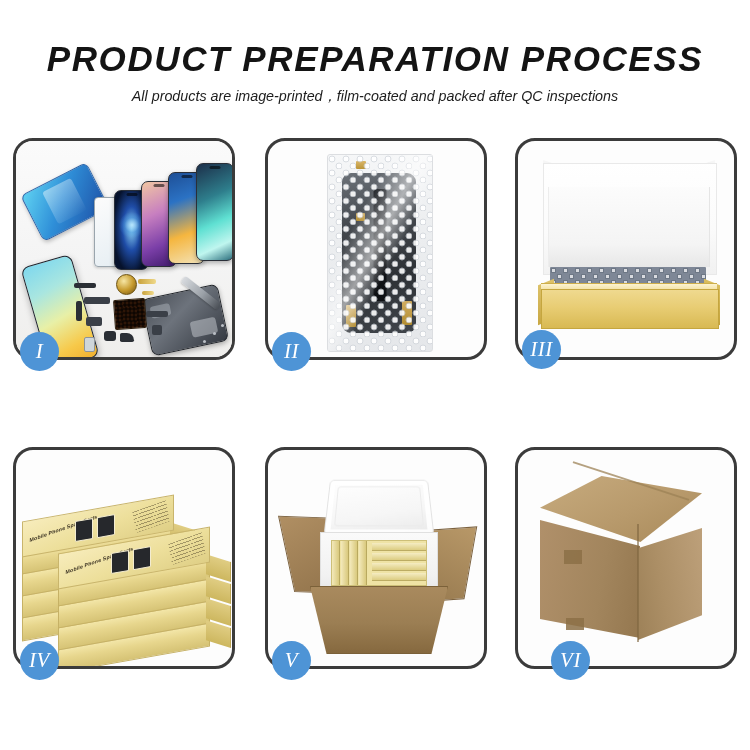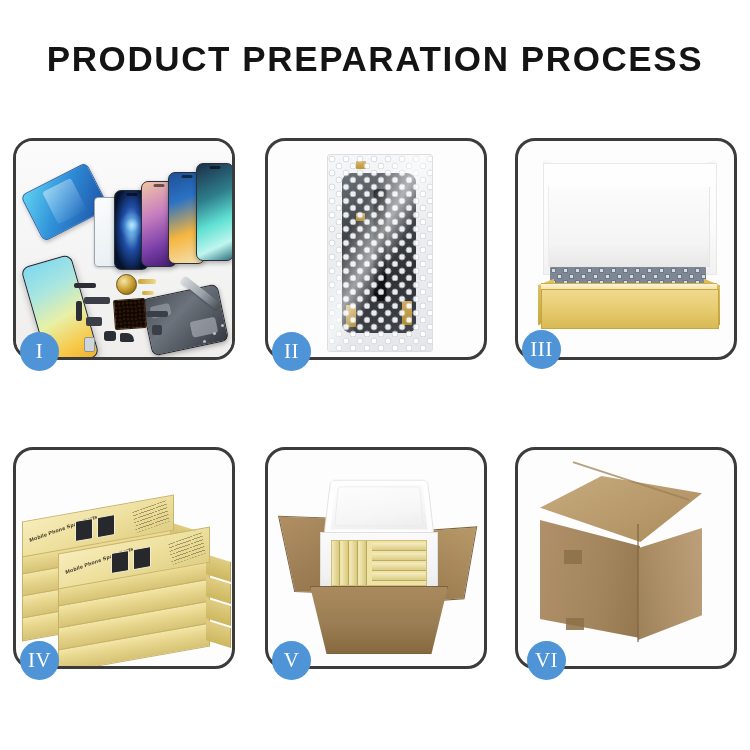--- a/index.html
+++ b/index.html
@@ -13,20 +13,21 @@
     font-family: "Liberation Sans", sans-serif;
     overflow: hidden;
     position: relative;
   }
 
   #page {
     position: relative;
     width: 750px;
     height: 558px;
     background: #ffffff;
+    font-style: italic;
   }
 
   
   .header {
     position: absolute;
     left: 0;
     top: 38px;
     width: 750px;
     text-align: center;
   }
@@ -95,21 +96,21 @@
     font-size: 21px;
     line-height: 1;
     letter-spacing: 0.5px;
     z-index: 40;
   }
   .badge.b0 { left: 7px;   top: 194px; }
   .badge.b1 { left: 259px; top: 194px; }
   .badge.b2 { left: 509px; top: 192px; }
   .badge.b3 { left: 7px;   top: 503px; }
   .badge.b4 { left: 259px; top: 503px; }
-  .badge.b5 { left: 514px; top: 503px; }
+  .badge.b5 { left: 538px; top: 503px; }
 
   
   .p1-bg { position:absolute; inset:0; background:linear-gradient(180deg,#fbfbfb 0%,#f4f4f4 55%,#efeeec 100%); }
   .p1-phone {
     position: absolute;
     border-radius: 7px;
     box-shadow: 0 2px 5px rgba(0,0,0,0.30);
     overflow: hidden;
     border: 1.5px solid #2a2f38;
   }
@@ -443,20 +444,21 @@
     opacity:.6;
   }
 </style>
 </head>
 <body>
 
 <div id="page">
 
   <div class="header">
     <div class="title">PRODUCT PREPARATION PROCESS</div>
+    <div class="subtitle">All products are image-printed，film-coated and packed after QC inspections</div>
   </div>
 
   <div class="grid">
 
     <div class="panel r0 c0">
       <div class="photo">
         <div class="p1-bg"></div>
 
         <div class="p1-shield"></div>
         <div class="p1-glass"></div>

